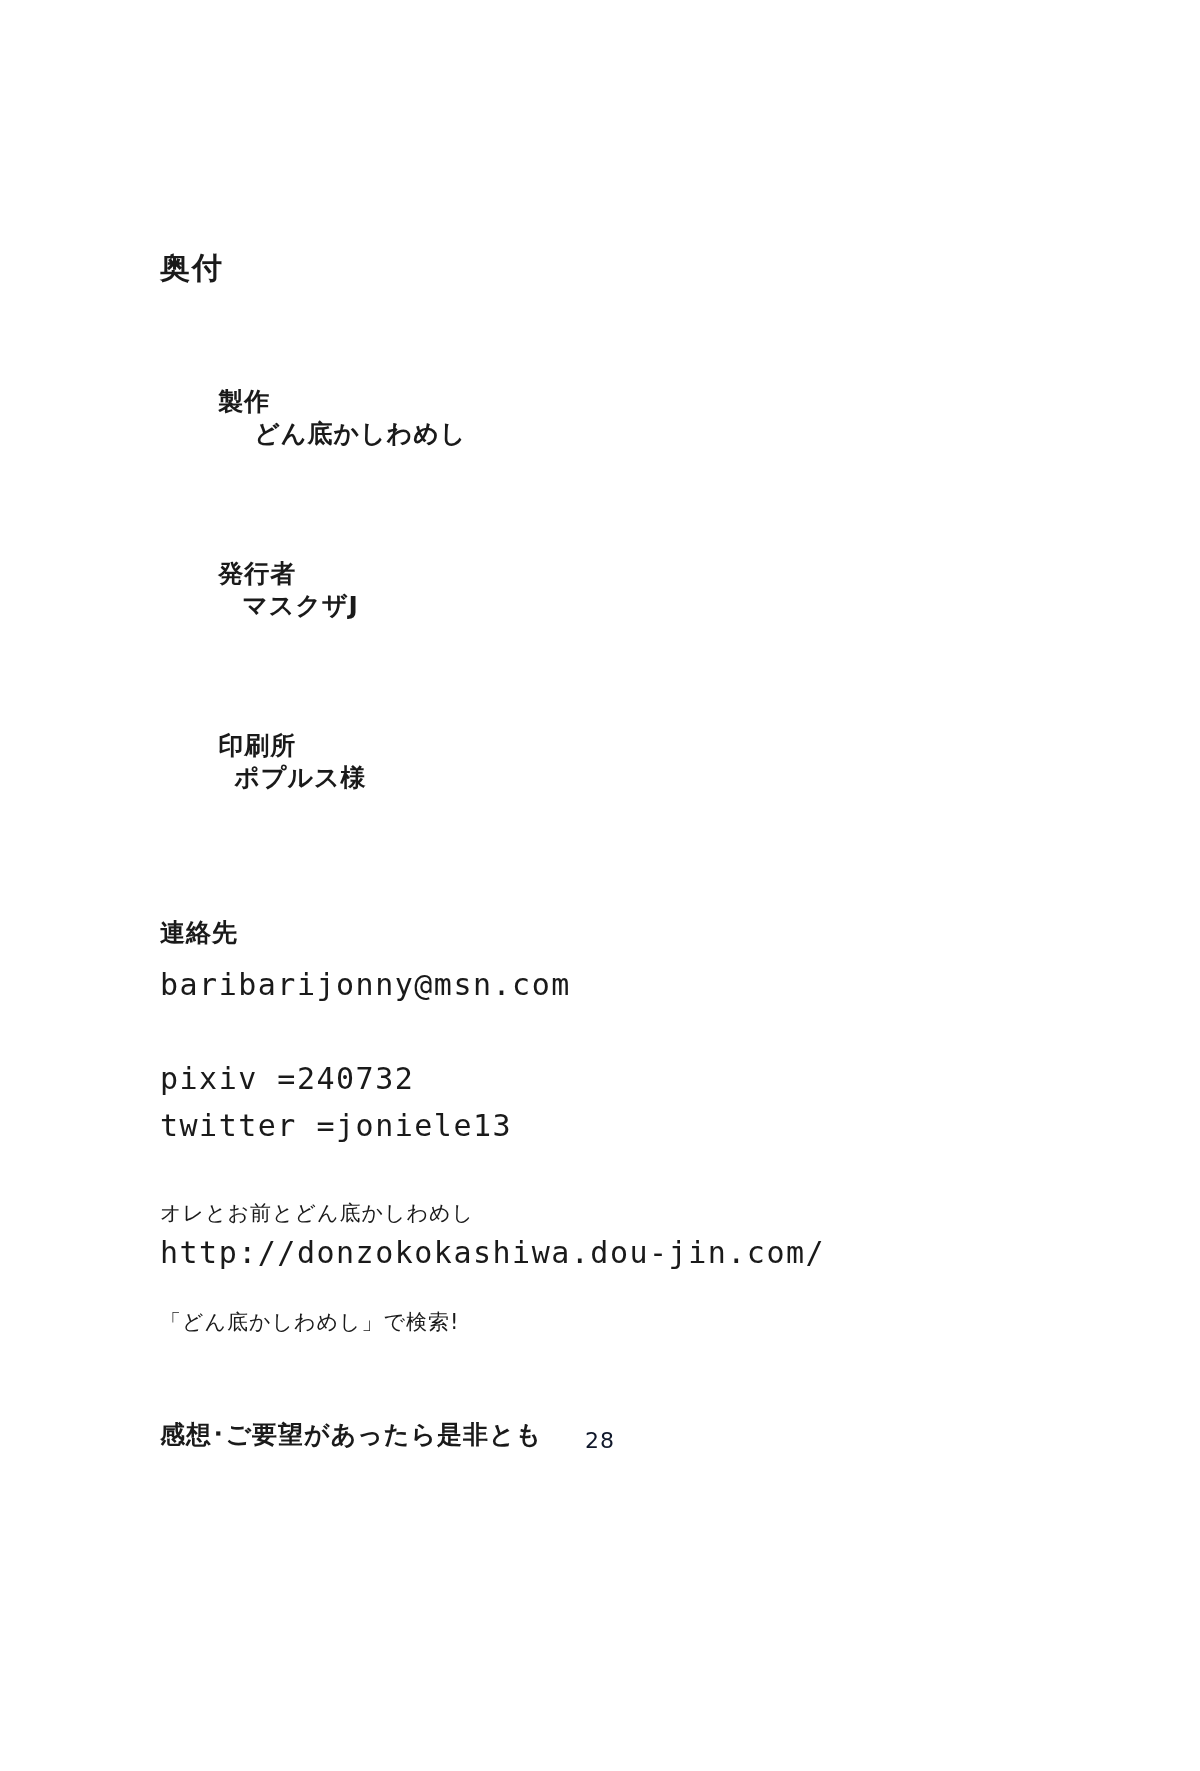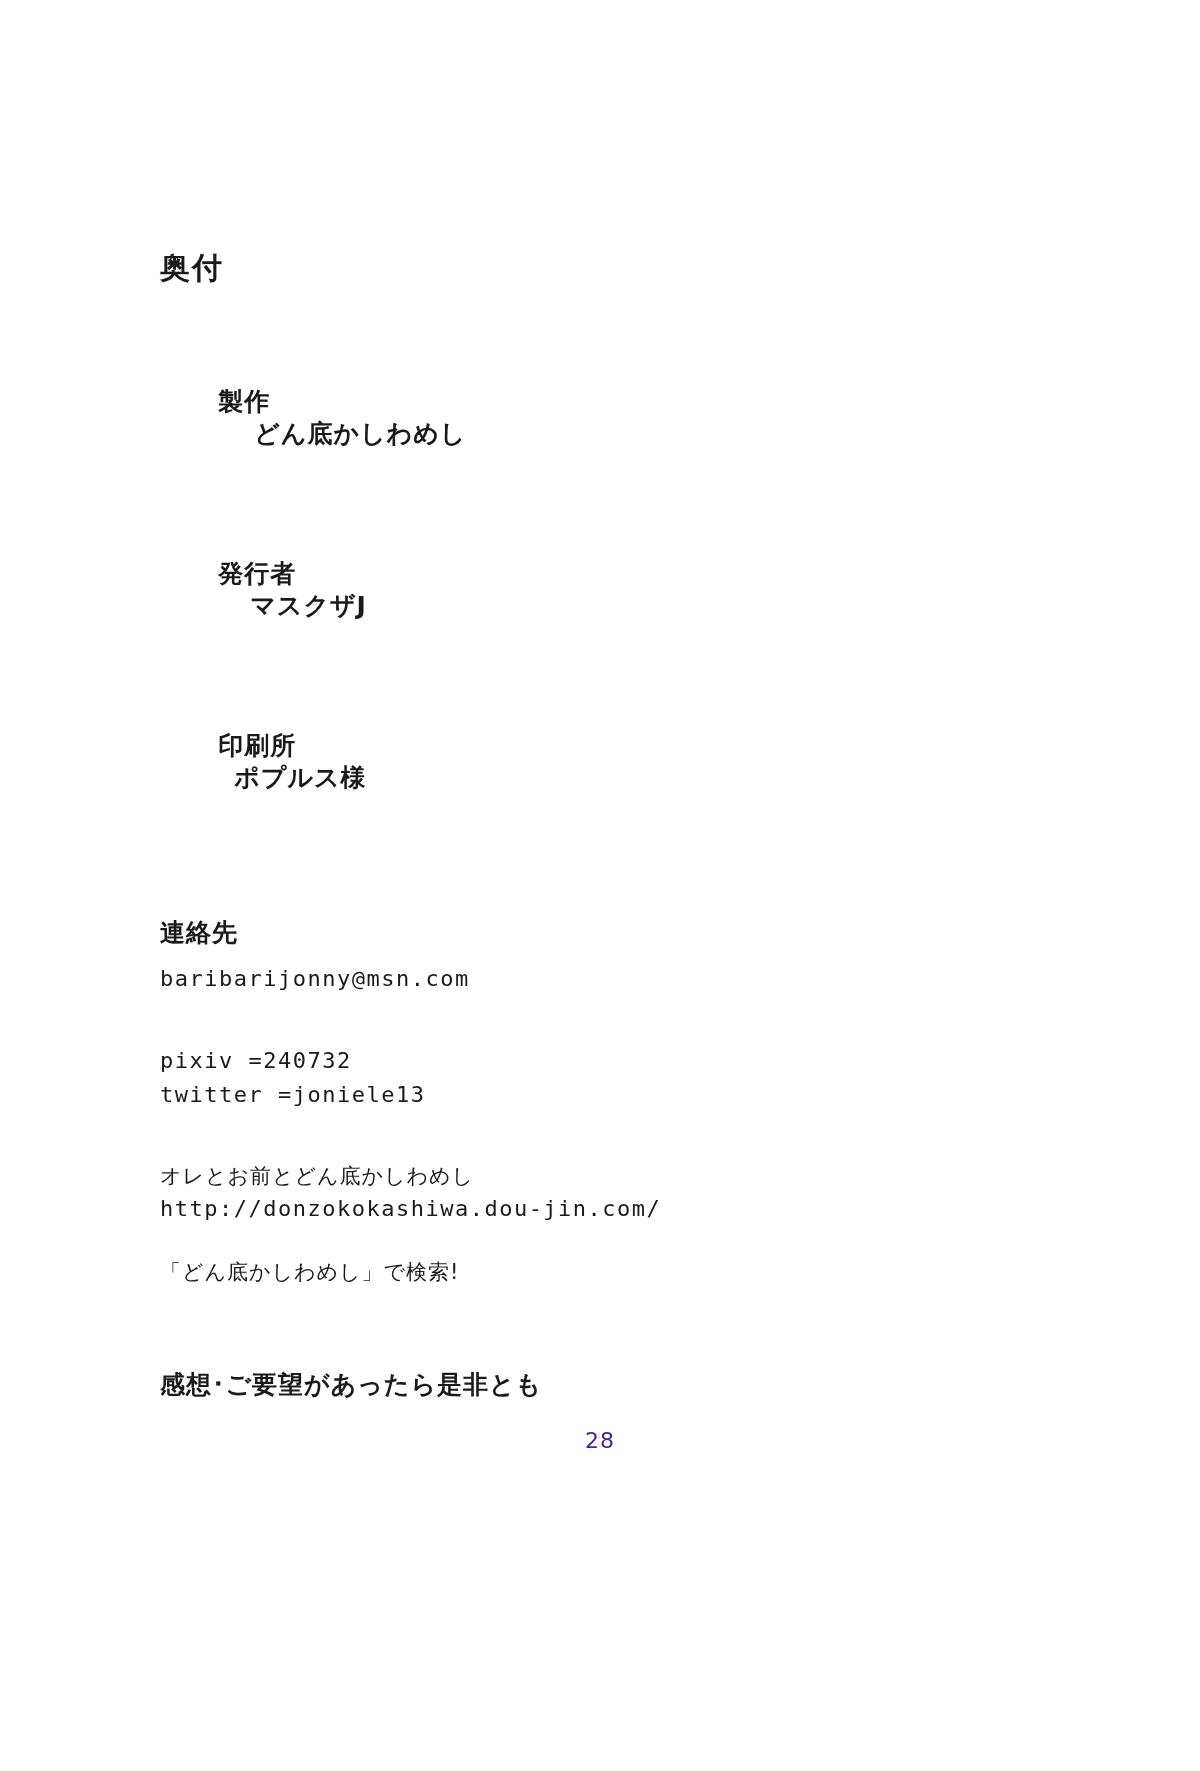--- a/index.html
+++ b/index.html
@@ -48,21 +48,21 @@
 
   .section-heading {
     font-size: 25px;
     font-weight: bold;
     letter-spacing: 1px;
     margin: 0 0 12px 0;
     line-height: 1.3;
   }
   .mono-line {
     font-family: "DejaVu Sans Mono", "Liberation Mono", monospace;
-    font-size: 22px;
+    font-size: 30px;
     letter-spacing: 1.5px;
     margin: 0;
     line-height: 1.55;
     color: #1a1a1a;
   }
   .jp-line {
     font-size: 21px;
     letter-spacing: 1px;
     margin: 0;
     line-height: 1.55;
@@ -76,40 +76,40 @@
   }
   .page-number {
     position: absolute;
     left: 0;
     right: 0;
     top: 1428px;
     text-align: center;
     font-family: "DejaVu Sans", "Liberation Sans", sans-serif;
     font-size: 22px;
     letter-spacing: 1px;
-    color: #4c1d95;
+    color: #0f172a;
   }
 </style>
 </head>
 <body>
 
 <div class="page">
 
   <div class="content">
 
     <h1 class="colophon-title">奥付</h1>
 
     <p class="credit-row">
       <span class="label">製作</span>
       <span class="value" style="margin-left:36px;">どん底かしわめし</span>
     </p>
 
     <p class="credit-row">
       <span class="label">発行者</span>
-      <span class="value" style="margin-left:32px;">マスクザJ</span>
+      <span class="value" style="margin-left:24px;">マスクザJ</span>
     </p>
 
     <p class="credit-row">
       <span class="label">印刷所</span>
       <span class="value" style="margin-left:16px;">ポプルス様</span>
     </p>
 
     <div class="gap-lg"></div>
 
     <h2 class="section-heading">連絡先</h2>

